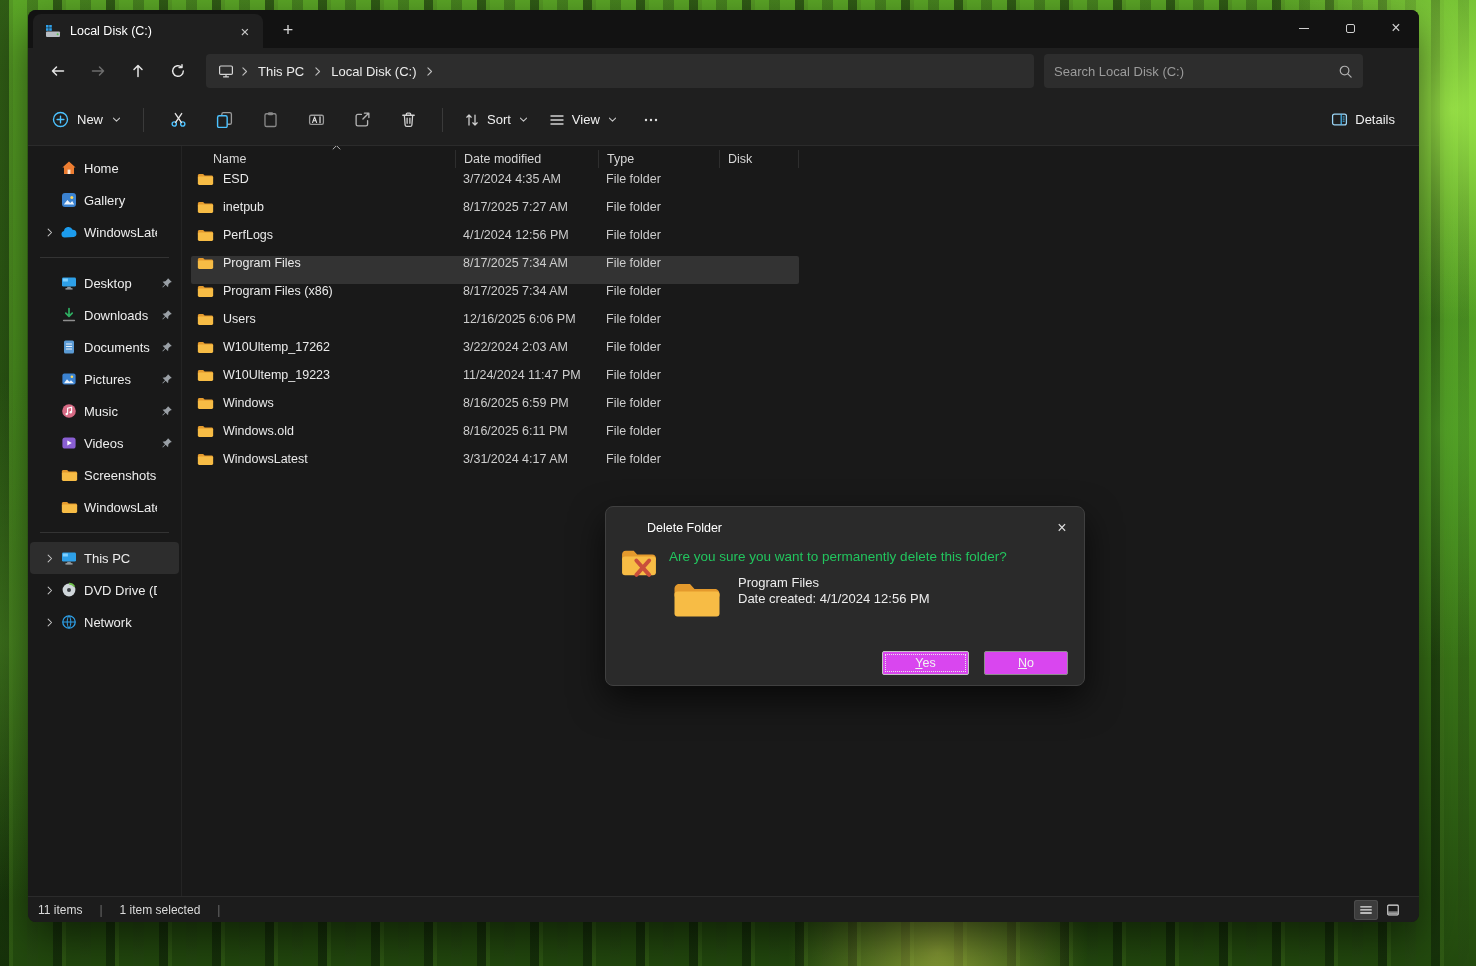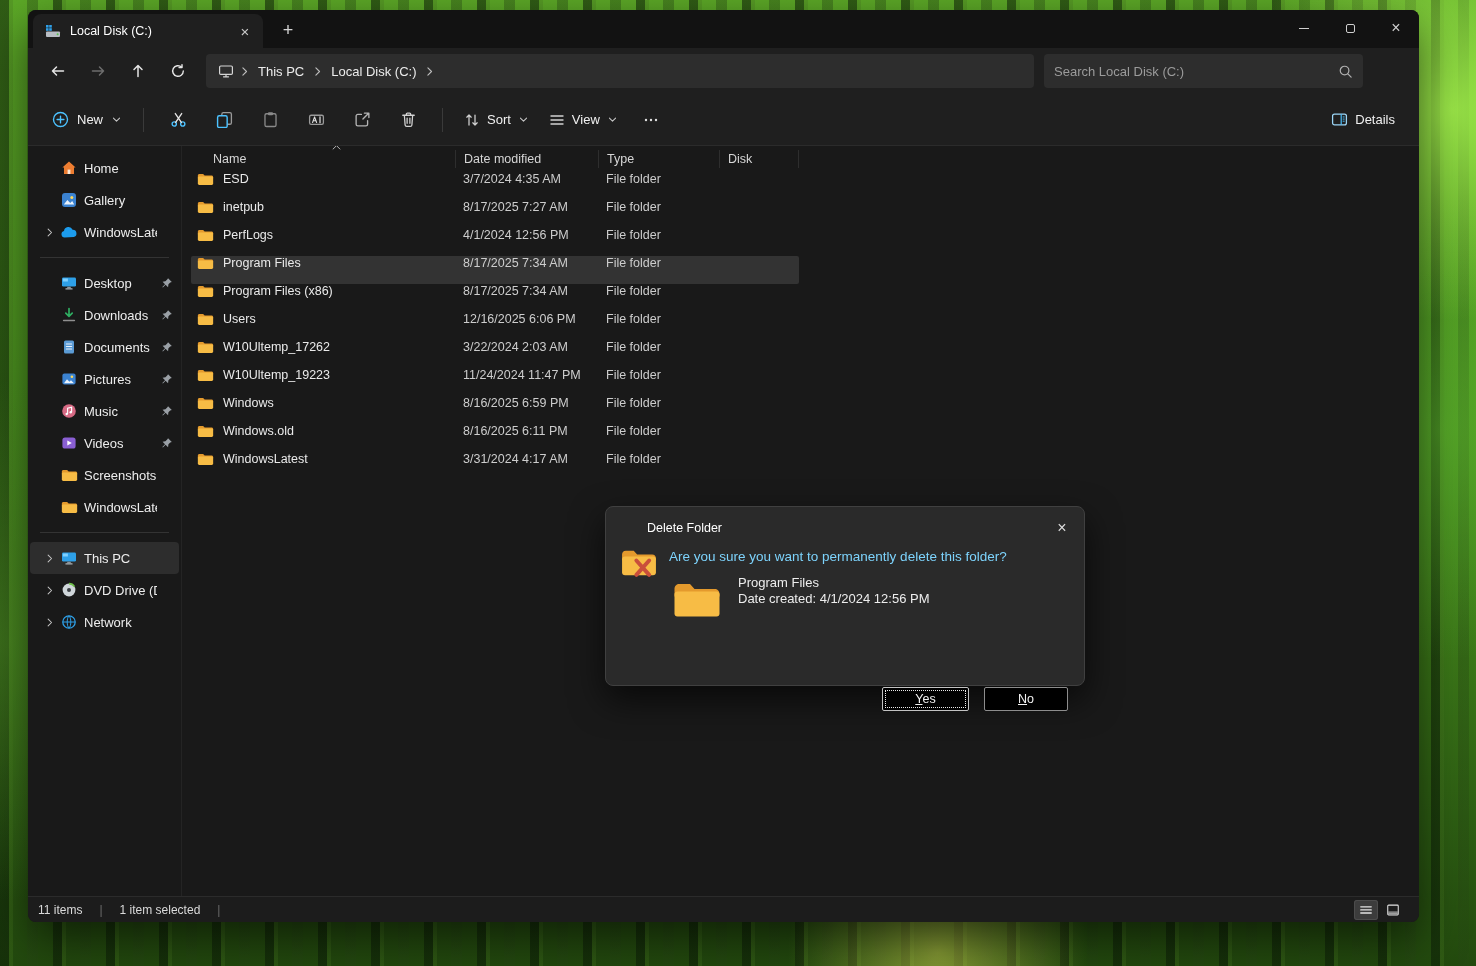--- a/index.html
+++ b/index.html
@@ -92,25 +92,25 @@
 
   
   .dialog { position:absolute; left:605px; top:506px; width:480px; height:180px; background:#2a2a2a;
     border:1px solid #404040; border-radius:8px; box-shadow:0 14px 34px rgba(0,0,0,.65); color:#f0f0f0; z-index:5; }
   .dlg-titlebar { height:30px; display:flex; align-items:center; padding:11px 4px 0 16px;margin-left:25px; }
   .dlg-title { font-size:12.5px; color:#ffffff; }
   .dlg-close { margin-left:auto; width:36px; height:26px; display:flex; align-items:center; justify-content:center;
     color:#dcdcdc; font-size:16px; border-radius:4px; }
   .dlg-body { position:relative; height:148px; }
   .dlg-warnicon { position:absolute; left:14px; top:10px; }
-  .dlg-msg { position:absolute; left:63px; top:12px; font-size:13.5px; color:#7dd3fc; }
+  .dlg-msg { position:absolute; left:63px; top:12px; font-size:13.5px; color:#22c55e; }
   .dlg-folder { position:absolute; left:66px; top:42px; }
   .dlg-iteminfo { position:absolute; left:132px; top:38px; font-size:13px; line-height:15.5px; color:#ededed; }
-  .dlg-btn { position:absolute; top:114px; height:24px; background:#000000; font-size:12.5px; color:#f2f2f2;
-    display:flex; align-items:center; justify-content:center; border-radius:2px;margin-top:36px; }
+  .dlg-btn { position:absolute; top:114px; height:24px; background:#d946ef; font-size:12.5px; color:#f2f2f2;
+    display:flex; align-items:center; justify-content:center; border-radius:2px; }
   .dlg-btn .bl { display:block; width:100%; text-align:center; }
   .dlg-btn .bl::first-letter { text-decoration:underline; }
   .dlg-btn-yes { left:276px; width:87px; border:1px solid #c3c3c3; outline:1px dotted #e9e9e9; outline-offset:-4px; }
   .dlg-btn-no  { left:378px; width:84px; border:1px solid #8d8d8d; }
 
   svg { display:block; }
 </style>
 </head>
 <body>
 

